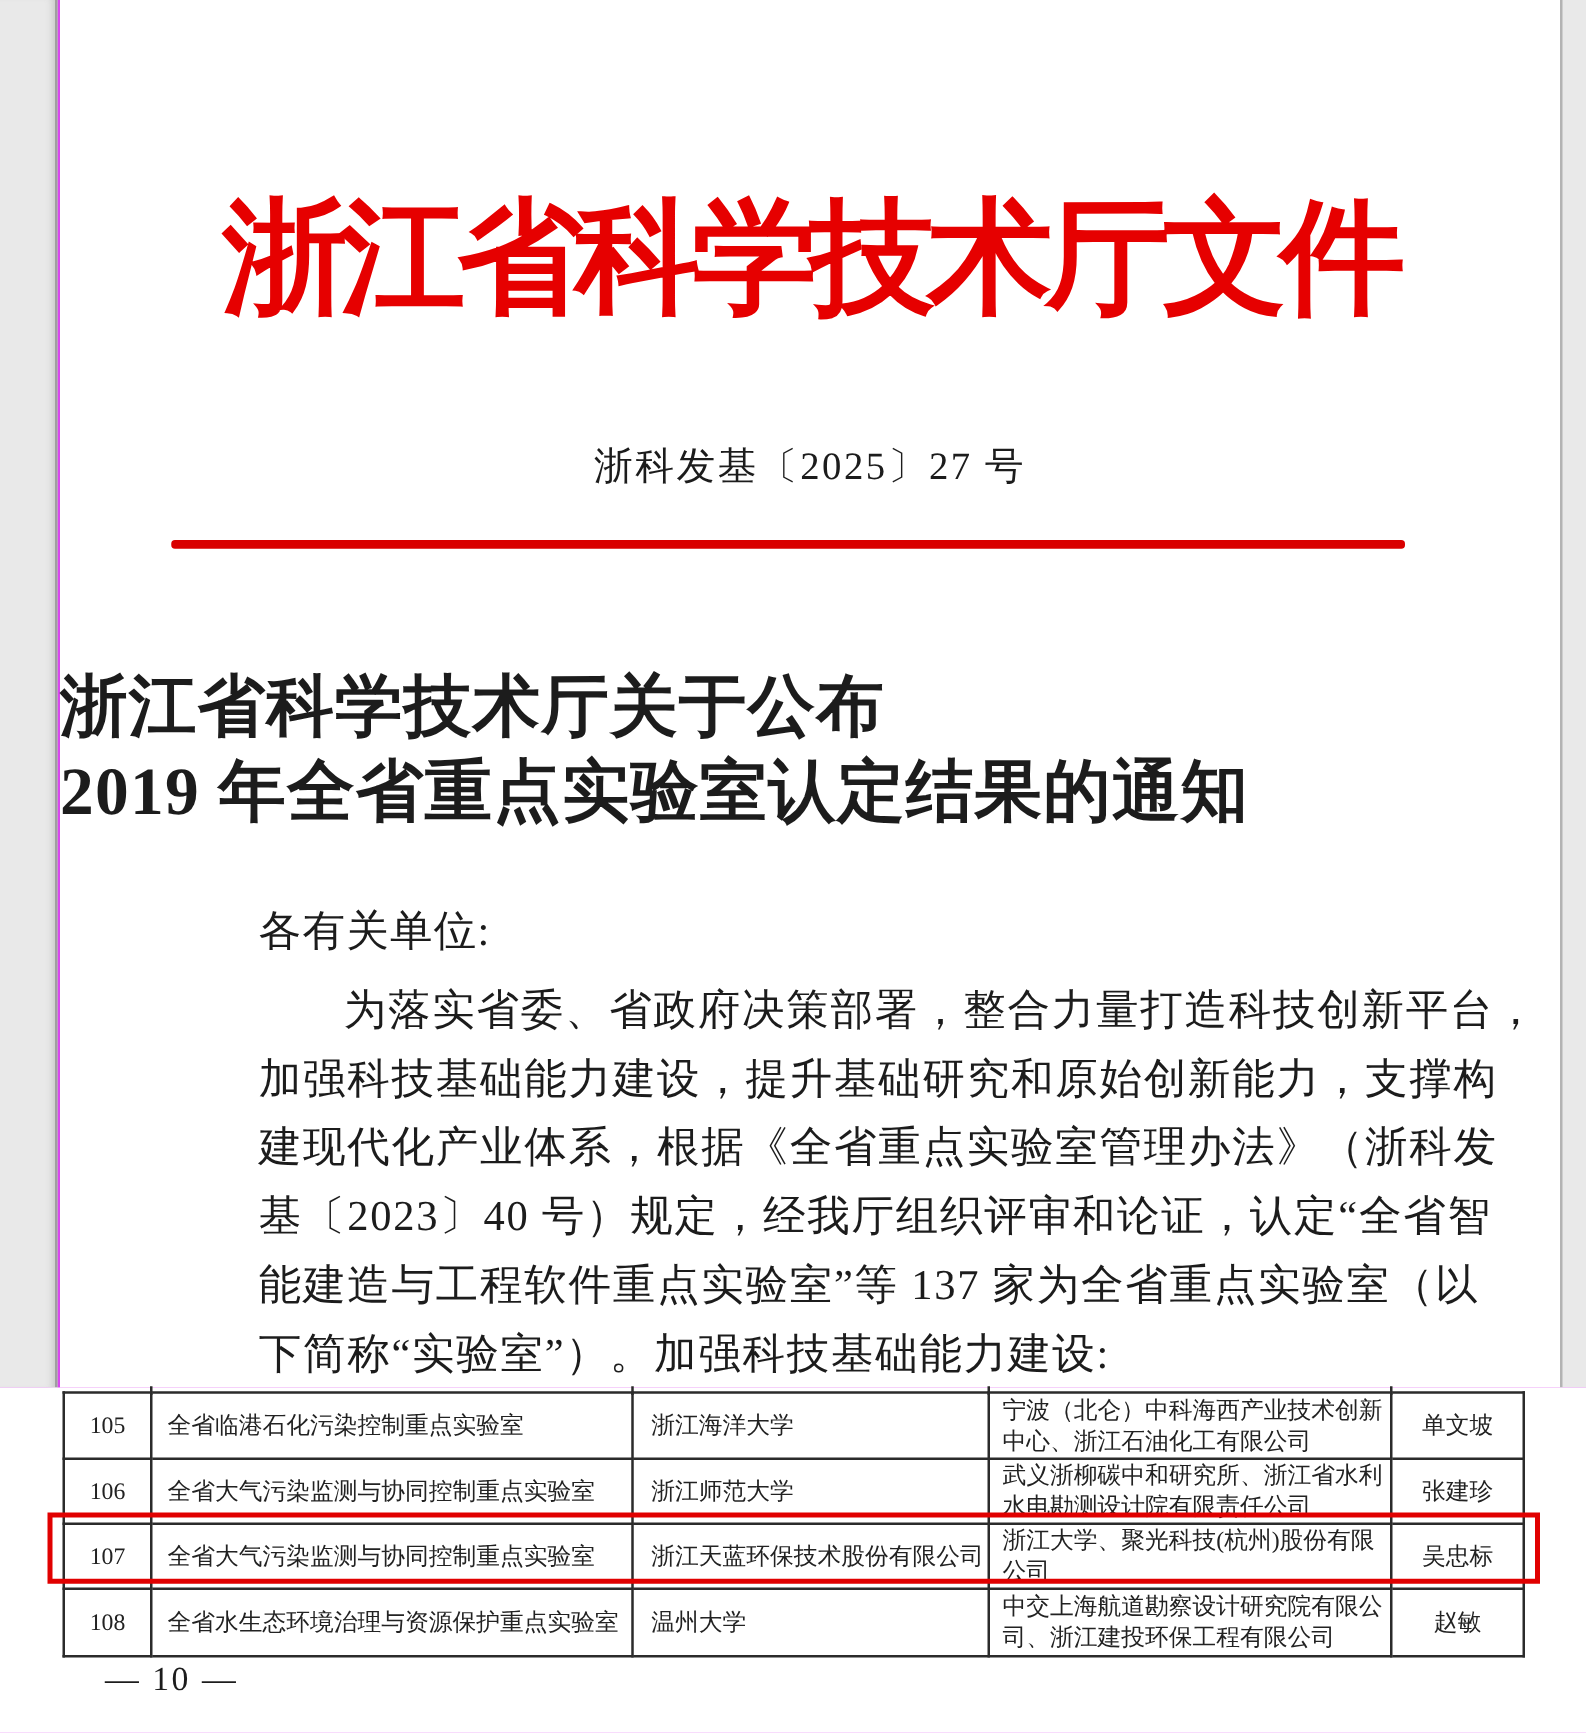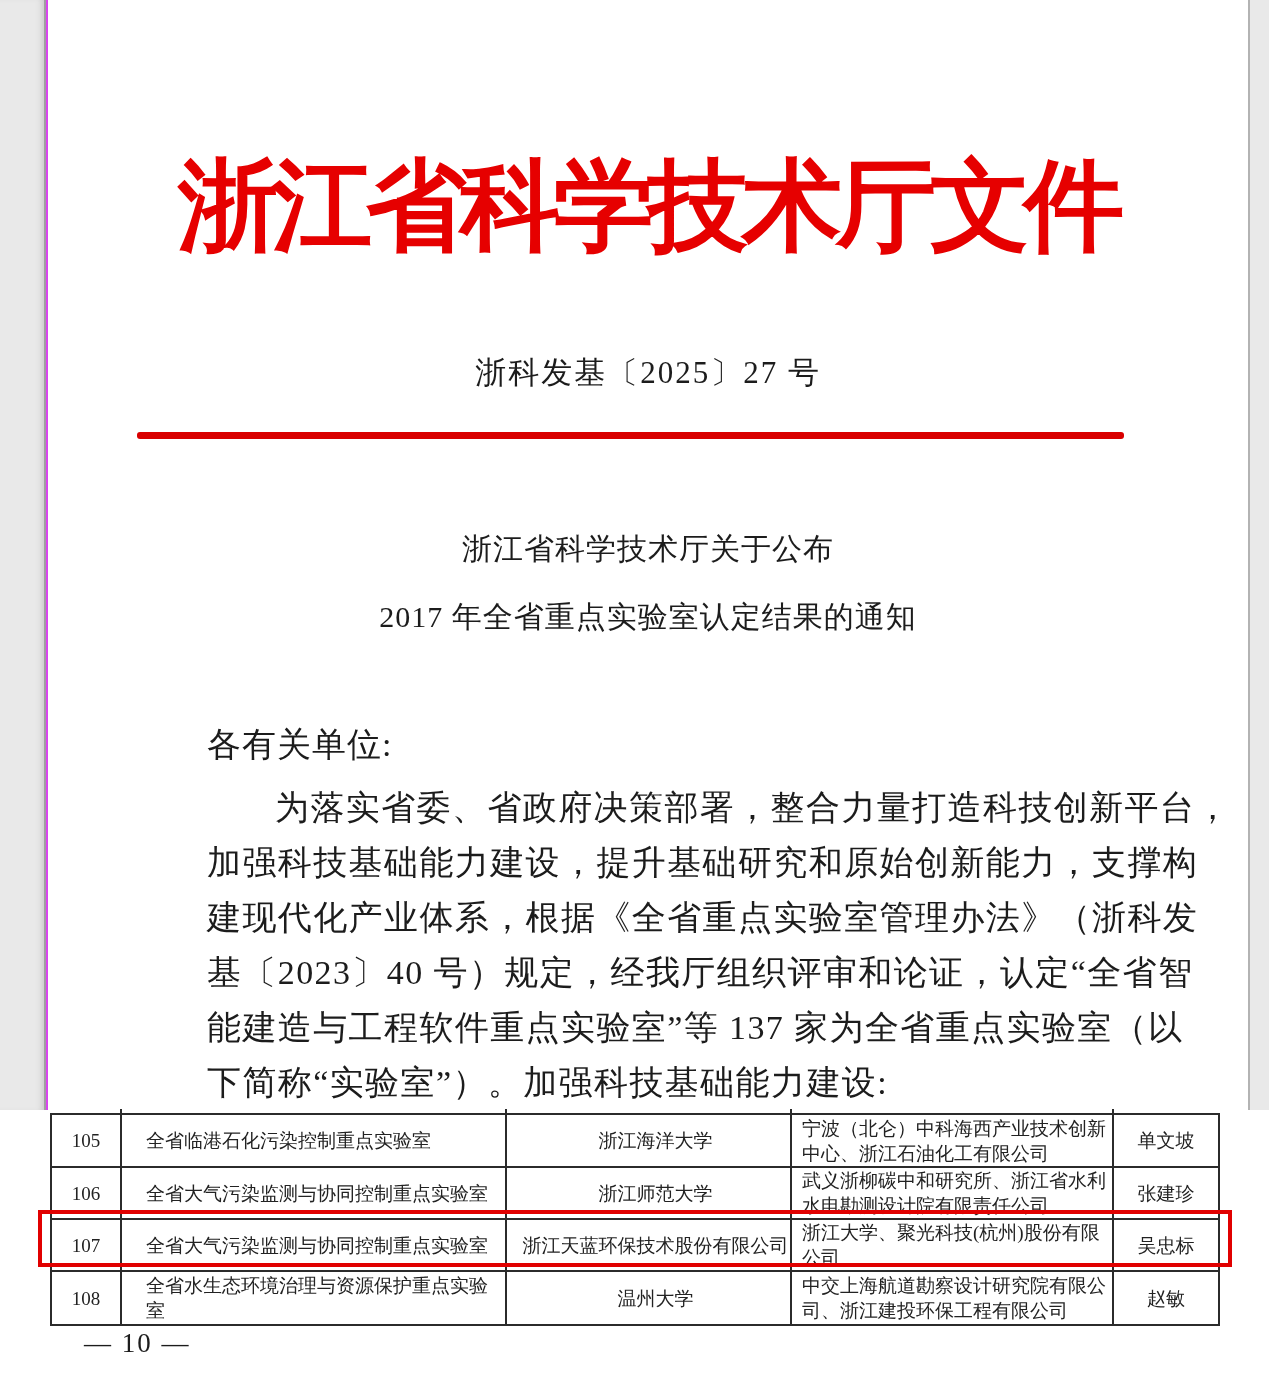--- a/index.html
+++ b/index.html
@@ -22,37 +22,37 @@
   
   .page{position:absolute;left:48px;top:0;width:1200px;height:1110px;background:#fff;}
 
   .banner{position:absolute;left:0;top:140px;width:100%;text-align:center;
           font-size:100px;font-weight:bold;letter-spacing:-6px;color:var(--banner-red);
           font-family:"Liberation Serif","DejaVu Serif",serif;white-space:nowrap;}
   .doc-number{position:absolute;left:0;top:352px;width:100%;text-align:center;
           font-size:31px;letter-spacing:2px;white-space:nowrap;}
   .red-rule{position:absolute;left:89px;top:432px;width:987px;height:7px;
           background:var(--rule-red);border-radius:3px;}
-  .notice-title{position:absolute;left:0;width:100%;text-align:center;font-weight:normal;
-          font-size:30px;letter-spacing:1px;white-space:nowrap;}
+  .notice-title{position:absolute;left:0;width:100%;text-align:left;font-weight:bold;
+          font-size:54px;letter-spacing:1px;white-space:nowrap;}
   .notice-line1{top:529px;}
   .notice-line2{top:597px;}
   .salutation{position:absolute;left:159px;top:722px;font-size:34px;letter-spacing:1px;white-space:nowrap;}
   .body-line{position:absolute;left:159px;font-size:34px;letter-spacing:1.4px;white-space:nowrap;}
   .body-line.indent{left:227px;}
   .bl0{top:785px;} .bl1{top:840px;} .bl2{top:895px;} .bl3{top:950px;text-align:right;} .bl4{top:1005px;} .bl5{top:1060px;}
 
   
   .snippet{position:absolute;left:0;top:1110px;width:1269px;height:276px;background:#fff;}
   .lab-table{position:absolute;left:50px;top:3px;border-collapse:collapse;table-layout:fixed;
           width:1168px;font-size:19px;color:#222;}
   .lab-table td{border:2px solid #2b2b2b;vertical-align:middle;line-height:25px;}
   .col-no{width:70px;text-align:center;}
-  .col-lab{width:385px;padding-left:24px;}
-  .col-host{width:285px;padding-left:14px;text-align:center;}
+  .col-lab{width:385px;padding-left:12px;}
+  .col-host{width:285px;padding-left:14px;}
   .col-partners{width:322px;padding-left:10px;padding-right:2px;margin-left:32px;}
   .col-director{width:106px;text-align:center;}
   .row-a{height:53px;} .row-b{height:52px;} .row-c{height:46px;} .row-d{height:54px;}
 
   .stub{position:absolute;width:2px;height:7px;top:-4px;background:#2b2b2b;}
   .stub1{left:120px;} .stub2{left:505px;} .stub3{left:790px;} .stub4{left:1112px;}
 
   .highlight-box{position:absolute;left:38px;top:100px;width:1194px;height:57px;
           border:4px solid var(--highlight-red);pointer-events:none;}
 
@@ -64,21 +64,21 @@
 <div class="stage">
 
   <div class="margin-strip margin-left"></div>
   <div class="margin-strip margin-right"></div>
 
   <div class="page">
     <div class="banner">浙江省科学技术厅文件</div>
     <div class="doc-number">浙科发基〔2025〕27 号</div>
     <div class="red-rule"></div>
     <div class="notice-title notice-line1">浙江省科学技术厅关于公布</div>
-    <div class="notice-title notice-line2">2017 年全省重点实验室认定结果的通知</div>
+    <div class="notice-title notice-line2">2019 年全省重点实验室认定结果的通知</div>
     <div class="salutation">各有关单位:</div>
     <div class="body-line indent bl0">为落实省委、省政府决策部署，整合力量打造科技创新平台，</div>
     <div class="body-line bl1">加强科技基础能力建设，提升基础研究和原始创新能力，支撑构</div>
     <div class="body-line bl2">建现代化产业体系，根据《全省重点实验室管理办法》（浙科发</div>
     <div class="body-line bl3">基〔2023〕40 号）规定，经我厅组织评审和论证，认定“全省智</div>
     <div class="body-line bl4">能建造与工程软件重点实验室”等 137 家为全省重点实验室（以</div>
     <div class="body-line bl5">下简称“实验室”）。加强科技基础能力建设:</div>
   </div>
 
   <div class="snippet">

